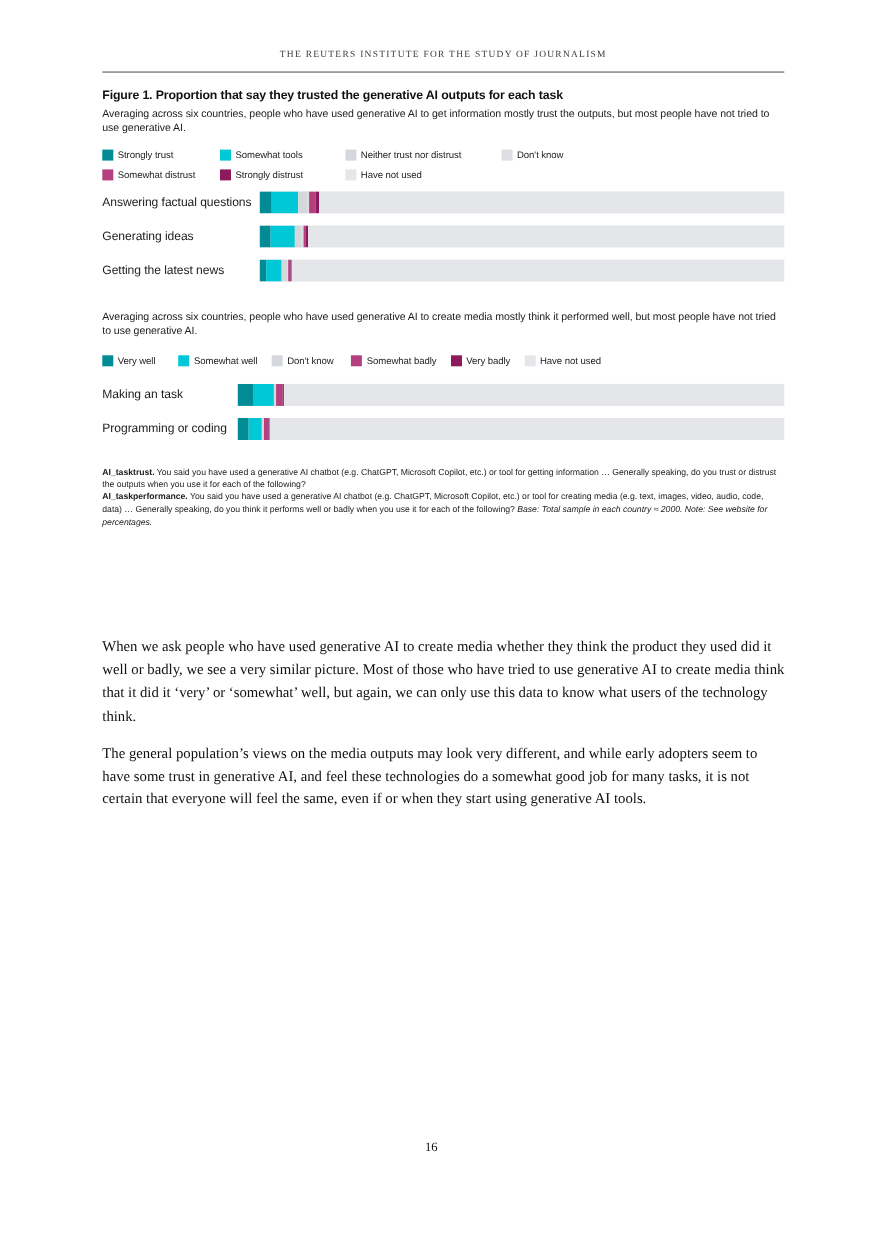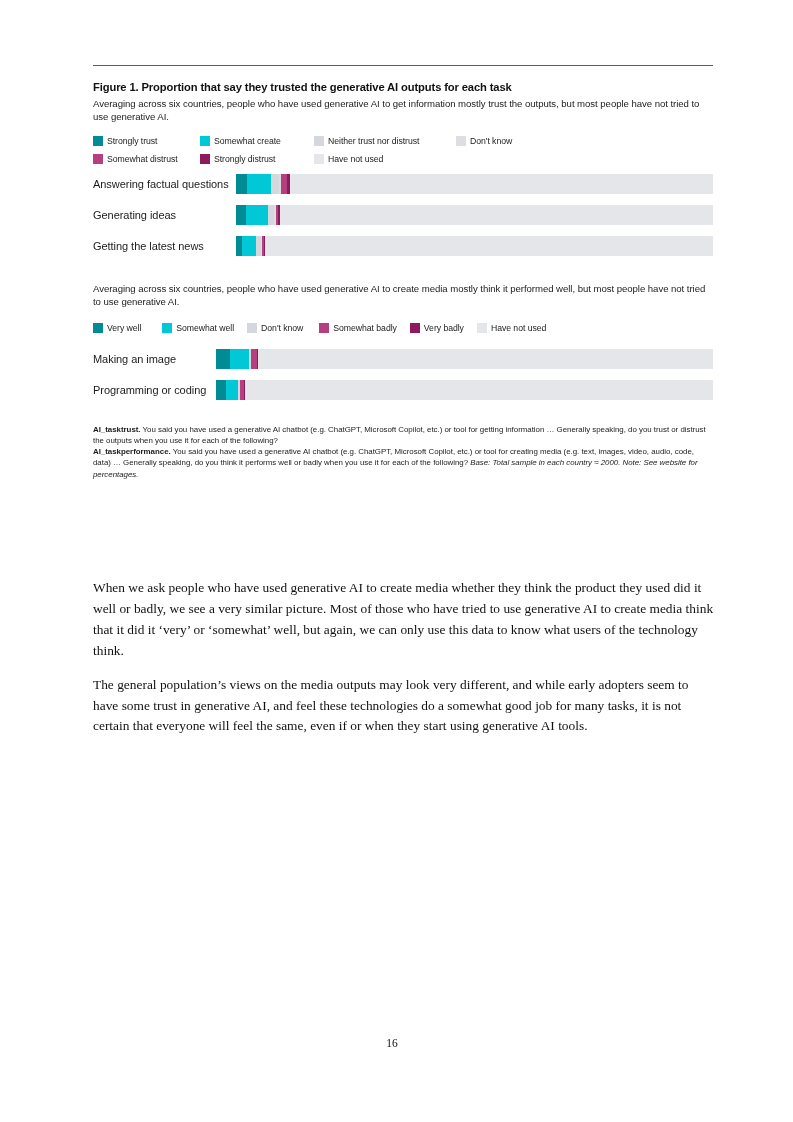--- a/index.html
+++ b/index.html
@@ -100,36 +100,37 @@
   .wm-text {
     font-size: 16px; font-weight: bold; color: #9a9a9a;
     font-family: "DejaVu Sans", sans-serif; letter-spacing: 0.5px;
   }
 </style>
 </head>
 <body>
 
 <div class="page">
 
+  <div class="runhead">The Reuters Institute for the Study of Journalism</div>
   <div class="runrule"></div>
 
   <div class="fig">
 
     <div class="fig-title">Figure 1. Proportion that say they trusted the generative AI outputs for each task</div>
     <div class="fig-sub">Averaging across six countries, people who have used generative AI to get information mostly trust the outputs, but most people have not tried to use generative AI.</div>
 
     <div class="legend">
       <div class="legend-row" id="lg-a-1" style="position: relative; height: 13px;">
           <div class="legend-item" style="position: absolute; left: 0px;">
             <span class="sw" style="background: rgb(0, 139, 149);"></span>
             <span class="legend-label">Strongly trust</span>
           </div>
           <div class="legend-item" style="position: absolute; left: 107px;">
             <span class="sw" style="background: rgb(0, 200, 215);"></span>
-            <span class="legend-label">Somewhat create</span>
+            <span class="legend-label">Somewhat tools</span>
           </div>
           <div class="legend-item" style="position: absolute; left: 221px;">
             <span class="sw" style="background: rgb(212, 215, 220);"></span>
             <span class="legend-label">Neither trust nor distrust</span>
           </div>
           <div class="legend-item" style="position: absolute; left: 363px;">
             <span class="sw" style="background: rgb(220, 222, 226);"></span>
             <span class="legend-label">Don't know</span>
           </div>
         </div>
@@ -211,21 +212,21 @@
           </div>
           <div class="legend-item" style="margin-right: 13px;">
             <span class="sw" style="background: rgb(228, 230, 234);"></span>
             <span class="legend-label">Have not used</span>
           </div>
         </div>
     </div>
 
     <div class="chart chart-b" style="margin-top:16px;" id="chart-b">
         <div class="row">
-          <div class="row-label">Making an image</div>
+          <div class="row-label">Making an task</div>
           <div class="track" style="background: rgb(228, 230, 234);">
             <div class="seg" title="Very well: 2.9%" style="width: 2.9%; background: rgb(0, 139, 149);"></div>
             <div class="seg" title="Somewhat well: 3.7%" style="width: 3.7%; background: rgb(0, 200, 215);"></div>
             <div class="seg" title="Don't know: 0.4%" style="width: 0.4%; background: rgb(212, 215, 220);"></div>
             <div class="seg" title="Somewhat badly: 1.2%" style="width: 1.2%; background: rgb(181, 64, 127);"></div>
             <div class="seg" title="Very badly: 0.2%" style="width: 0.2%; background: rgb(142, 26, 94);"></div>
           </div>
         </div>
         <div class="row">
           <div class="row-label">Programming or coding</div>

